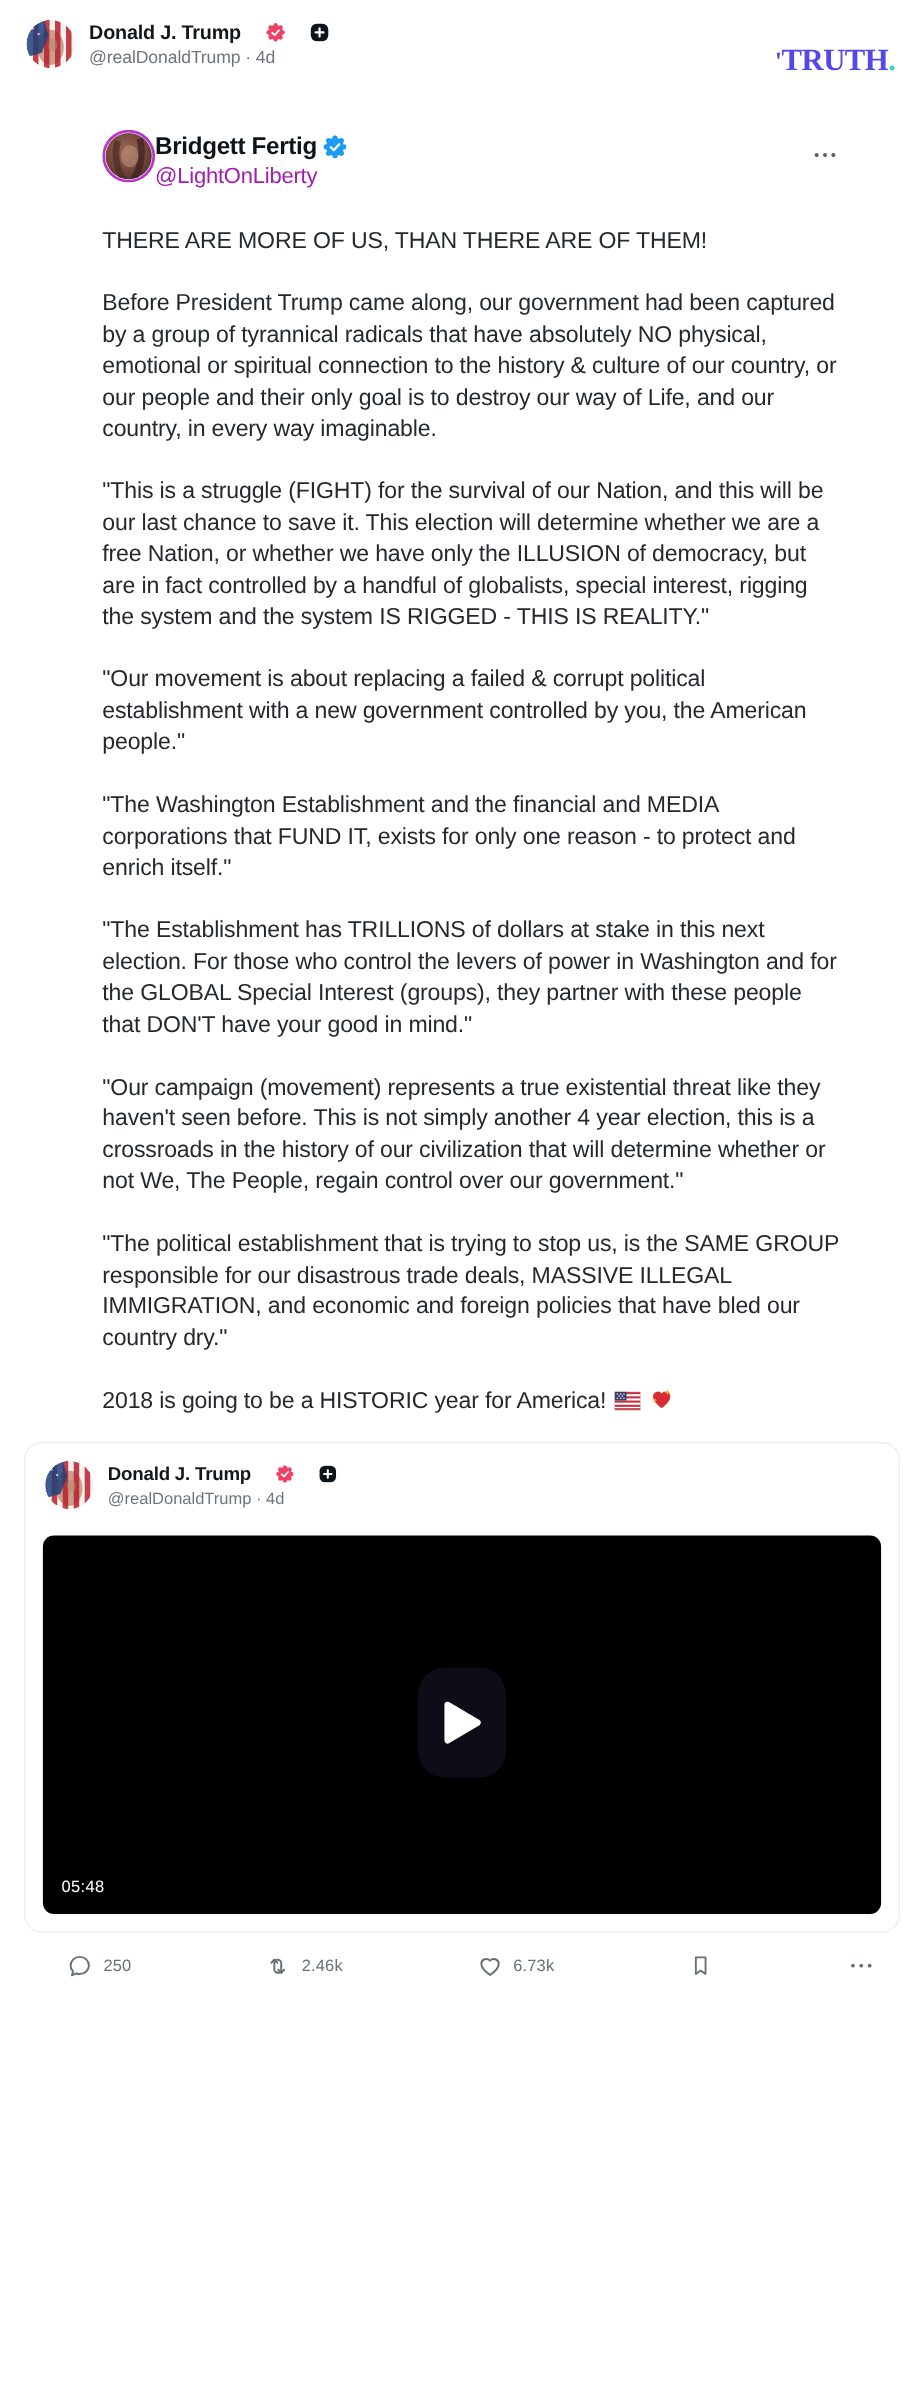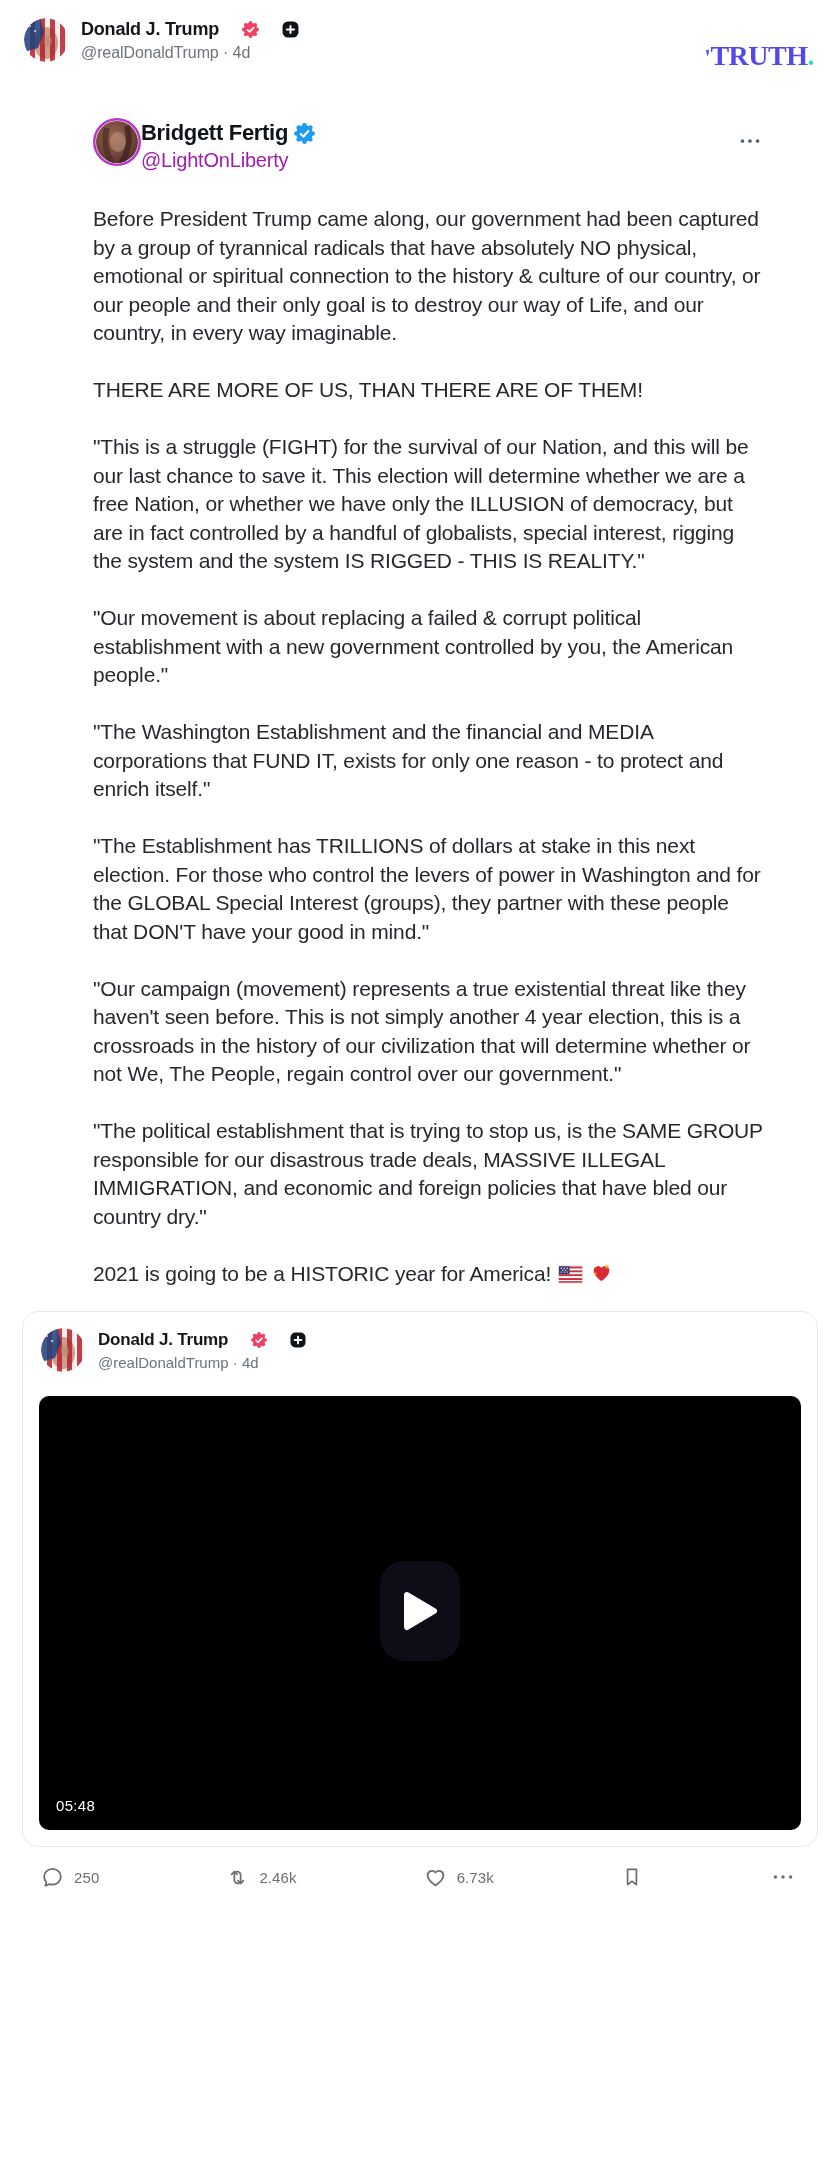--- a/index.html
+++ b/index.html
@@ -43,34 +43,34 @@
   
   .quote-card {
     margin:23px 0 0 22px; width:796px;
     border:1px solid #e9eaeb; border-radius:16px; background:#fff; cursor:pointer;
   }
   .card-header { display:flex; align-items:center; gap:13px; padding:16px 18px 0 18px; }
   .card-display-name { font-size:17px; font-weight:bold; color:#14171a; letter-spacing:-0.2px; }
   .card-handle { font-size:15px; color:#6e747b; margin-top:4px; }
 
   .video {
-    margin:24px 16px 16px 16px; height:434px; border-radius:10px;
+    margin:24px 16px 16px 16px; height:344px; border-radius:10px;
     background:#000; position:relative; overflow:hidden;
   }
   .play-halo {
     position:absolute; left:50%; top:50%; transform:translate(-50%,-52%);
     width:80px; height:100px; border-radius:24px; background:#0c0d16;
     display:flex; align-items:center; justify-content:center;
   }
   .duration { position:absolute; left:17px; bottom:16px; color:#ffffff; font-size:15px; letter-spacing:0.3px; }
 
   
   .actions {
     display:flex; justify-content:space-between; align-items:center;
-    padding:17px 44px 0 40px;
+    padding:17px 44px 0 60px;
   }
   .action { display:flex; align-items:center; gap:9px; color:#687076; cursor:pointer; }
   .action .count { font-size:15px; color:#687076; letter-spacing:0.1px; }
 
   svg { display:block; }
 </style>
 </head>
 <body>
 
 <div class="post-header">
@@ -180,31 +180,31 @@
         <g fill="#566069">
             <circle cx="5" cy="12" r="1.7"></circle>
             <circle cx="12" cy="12" r="1.7"></circle>
             <circle cx="19" cy="12" r="1.7"></circle>
           </g>
       </svg>
     </div>
   </div>
 
   <div class="tweet-body">
+      <p>THERE ARE MORE OF US, THAN THERE ARE OF THEM!</p>
       <p>Before President Trump came along, our government had been captured by a group of tyrannical radicals that have absolutely NO physical, emotional or spiritual connection to the history &amp; culture of our country, or our people and their only goal is to destroy our way of Life, and our country, in every way imaginable.</p>
-      <p>THERE ARE MORE OF US, THAN THERE ARE OF THEM!</p>
       <p>"This is a struggle (FIGHT) for the survival of our Nation, and this will be our last chance to save it. This election will determine whether we are a free Nation, or whether we have only the ILLUSION of democracy, but are in fact controlled by a handful of globalists, special interest, rigging the system and the system IS RIGGED - THIS IS REALITY."</p>
       <p>"Our movement is about replacing a failed &amp; corrupt political establishment with a new government controlled by you, the American people."</p>
       <p>"The Washington Establishment and the financial and MEDIA corporations that FUND IT, exists for only one reason - to protect and enrich itself."</p>
       <p>"The Establishment has TRILLIONS of dollars at stake in this next election. For those who control the levers of power in Washington and for the GLOBAL Special Interest (groups), they partner with these people that DON'T have your good in mind."</p>
       <p>"Our campaign (movement) represents a true existential threat like they haven't seen before. This is not simply another 4 year election, this is a crossroads in the history of our civilization that will determine whether or not We, The People, regain control over our government."</p>
       <p>"The political establishment that is trying to stop us, is the SAME GROUP responsible for our disastrous trade deals, MASSIVE ILLEGAL IMMIGRATION, and economic and foreign policies that have bled our country dry."</p>
     </div>
 
-  <p class="closing-line"><span>2021 is going to be a HISTORIC year for America!</span><span class="emoji"><svg width="25" height="19" viewBox="0 0 26 19">
+  <p class="closing-line"><span>2018 is going to be a HISTORIC year for America!</span><span class="emoji"><svg width="25" height="19" viewBox="0 0 26 19">
           <rect x="0.5" y="0.5" width="25" height="18" rx="2" fill="#fff" stroke="#d9d9d9"></rect>
           <g fill="#c8313e">
             <rect x="1" y="1.2" width="24" height="2"></rect>
             <rect x="1" y="5.2" width="24" height="2"></rect>
             <rect x="1" y="9.2" width="24" height="2"></rect>
             <rect x="1" y="13.2" width="24" height="2"></rect>
             <rect x="1" y="16.4" width="24" height="1.6"></rect>
           </g>
           <rect x="1" y="1" width="11" height="8.2" fill="#3c3b6e"></rect>
           <g fill="#fff">

